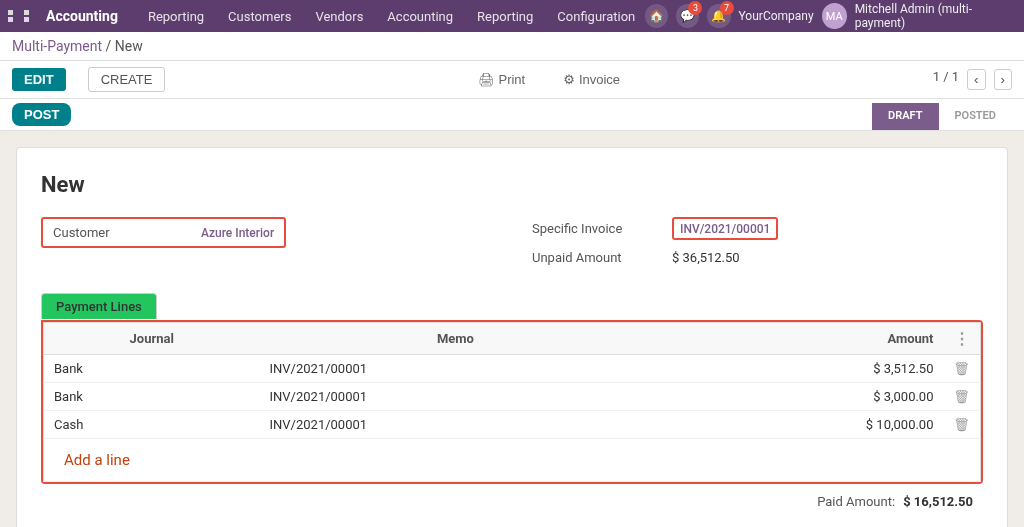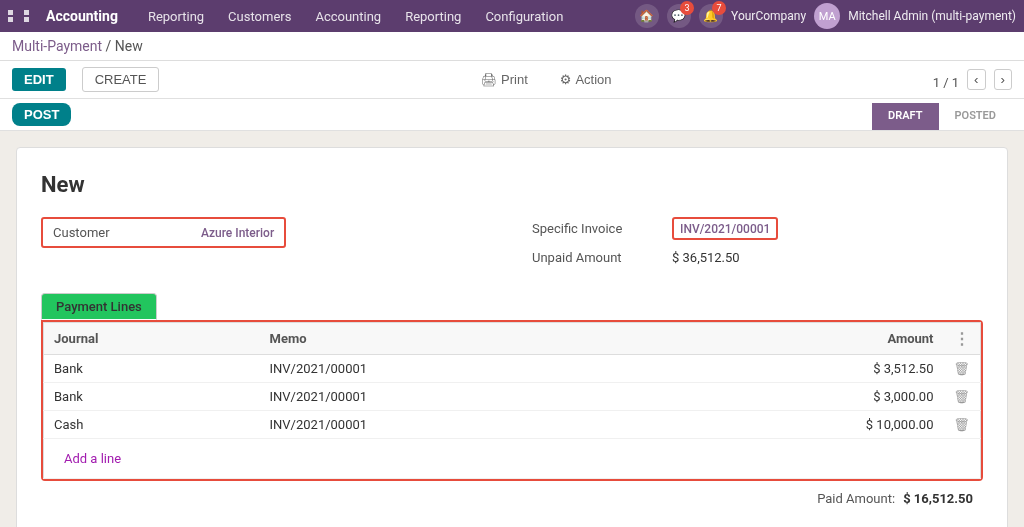--- a/index.html
+++ b/index.html
@@ -109,21 +109,21 @@
     }
     .breadcrumb span { color: #555; font-weight: 400; }
 
     
     .actionbar {
       background: white;
       padding: 6px 12px;
       border-bottom: 1px solid #e0e0e0;
       display: flex;
       align-items: center;
-      gap: 16px;
+      gap: 22px;
     }
     .btn-edit {
       background: #00808a;
       color: white;
       border: none;
       padding: 4px 12px;
       border-radius: 3px;
       font-size: 13px;
       cursor: pointer;
       font-weight: 600;
@@ -144,21 +144,21 @@
       font-size: 13px;
       cursor: pointer;
       display: flex;
       align-items: center;
       gap: 4px;
       padding: 4px 8px;
     }
     .spacer { flex: 1; }
     .pagination {
       display: flex;
-      align-items: flex-end;
+      align-items: flex-start;
       gap: 8px;
       color: #555;
       font-size: 13px;
     }
     .pagination button {
       background: none;
       border: 1px solid #ccc;
       padding: 2px 6px;
       cursor: pointer;
       border-radius: 3px;
@@ -298,21 +298,21 @@
       border: 1px solid #ddd;
     }
     .payment-table-wrapper {
       border: 2px solid #e74c3c;
       border-radius: 0 4px 4px 4px;
     }
     .payment-table th {
       background: #f8f8f8;
       border-bottom: 1px solid #ddd;
       padding: 6px 10px;
-      text-align: left;
+      text-align: center;
       font-size: 13px;
       color: #555;
     }
     .payment-table td {
       padding: 6px 10px;
       font-size: 13px;
       color: #333;
       border-bottom: 1px solid #f0f0f0;
       margin-top: 23px;
     }
@@ -324,23 +324,23 @@
       text-align: right;
     }
     .btn-trash {
       background: none;
       border: none;
       cursor: pointer;
       color: #999;
       font-size: 13px;
     }
     .add-line {
-      color: #a21caf;
-      cursor: pointer;
-      font-size: 13px;
+      color: #c2410c;
+      cursor: pointer;
+      font-size: 15px;
       padding: 6px 10px;
       display: inline-block;
     }
 
     .paid-amount-row {
       display: flex;
       justify-content: flex-end;
       padding: 10px 10px 0;
       font-size: 13px;
       color: #555;
@@ -360,20 +360,21 @@
   <div class="topnav-grid">
     <span></span>
       <span></span>
       <span></span>
       <span></span>
   </div>
   <div class="topnav-brand">Accounting</div>
   <div class="topnav-menu">
     <div class="topnav-menu-item">Reporting</div>
     <div class="topnav-menu-item">Customers</div>
+    <div class="topnav-menu-item">Vendors</div>
     <div class="topnav-menu-item">Accounting</div>
     <div class="topnav-menu-item">Reporting</div>
     <div class="topnav-menu-item">Configuration</div>
   </div>
   <div class="topnav-right">
     <div class="topnav-icon-btn">🏠</div>
     <div class="topnav-icon-btn">
       💬
       <span class="badge">3</span>
     </div>
@@ -396,21 +397,21 @@
 <div class="actionbar">
   <button class="btn-edit">EDIT</button>
   <button class="btn-create">CREATE</button>
   <div class="spacer"></div>
   <button class="btn-action">
     <span>🖨</span>
     <span>Print</span>
   </button>
   <button class="btn-action">
     <span>⚙</span>
-    <span>Action</span>
+    <span>Invoice</span>
   </button>
   <div class="spacer"></div>
   <div class="pagination">
     <span>1 / 1</span>
     <button>‹</button>
     <button>›</button>
   </div>
 </div>
 
 <div class="statusbar">

